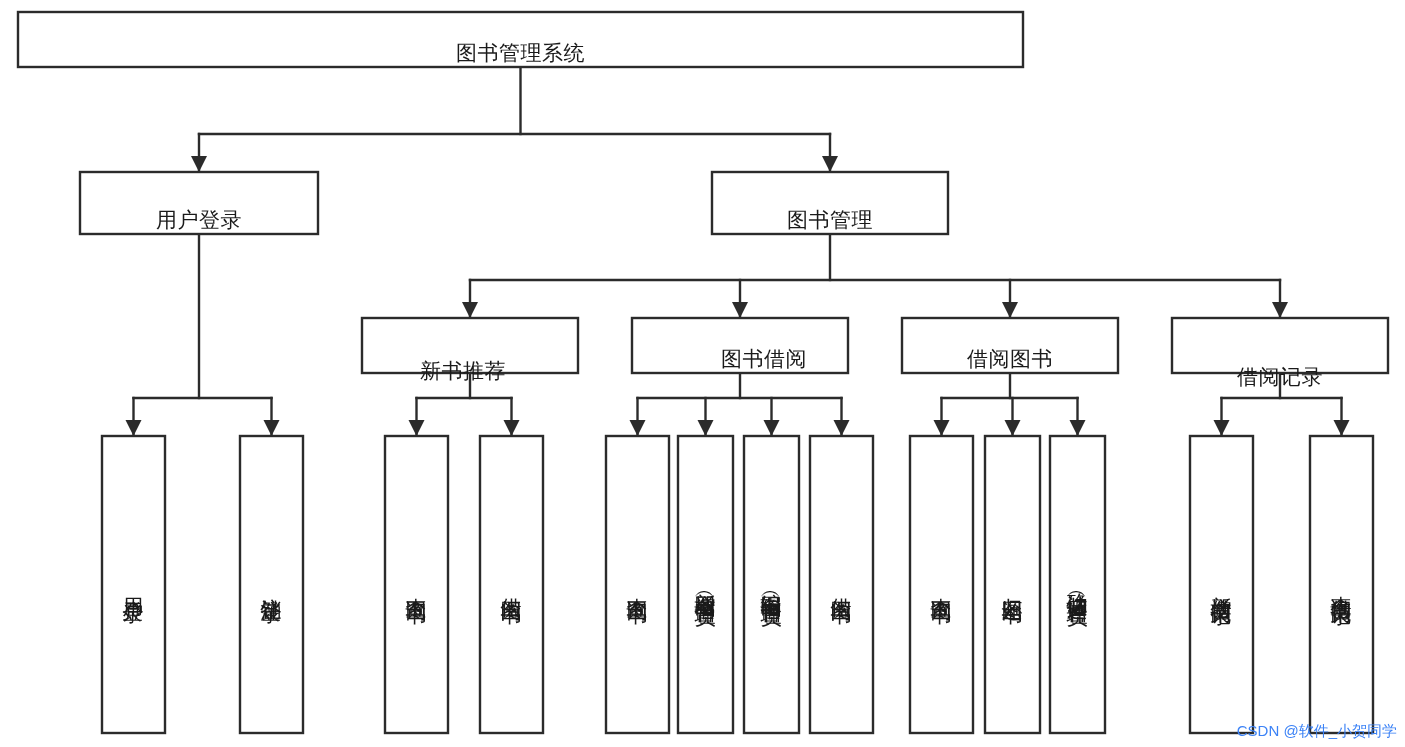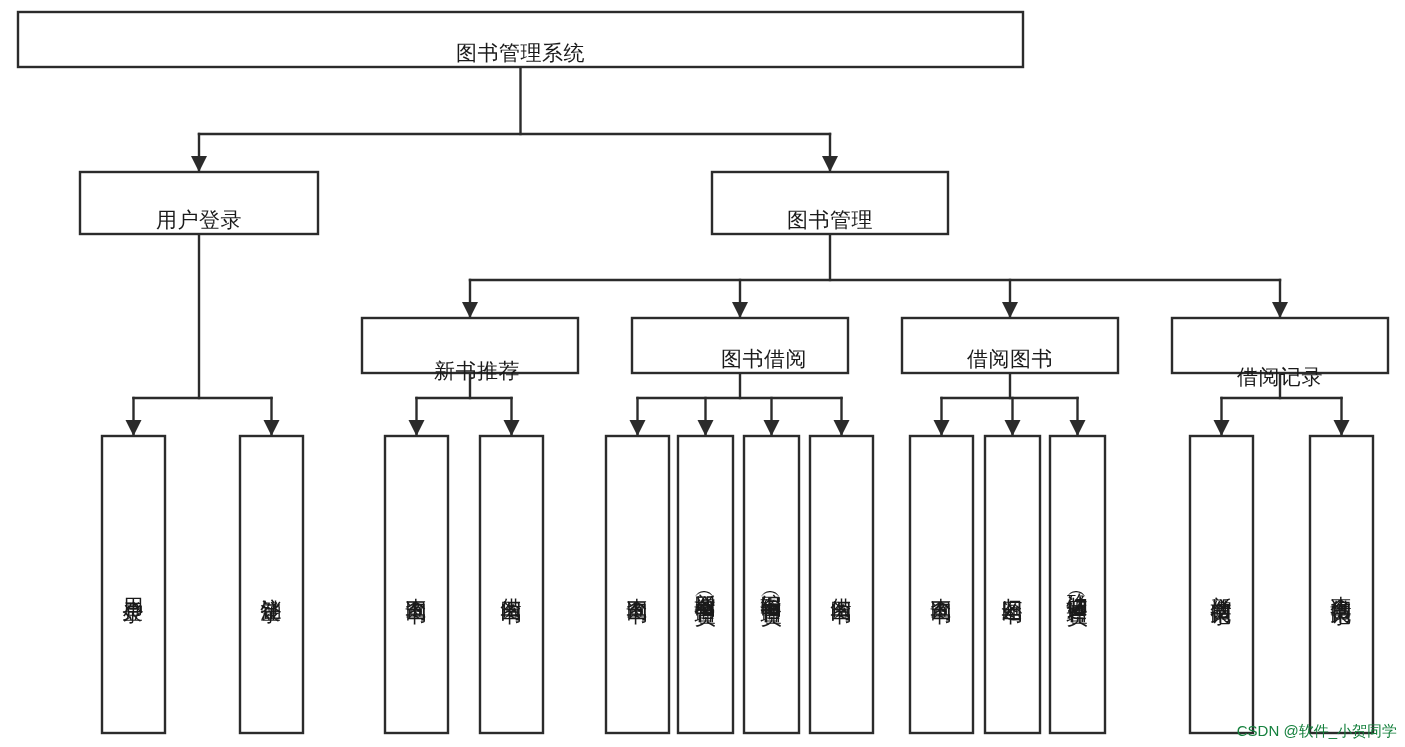--- a/index.html
+++ b/index.html
@@ -71,21 +71,21 @@
     color: #1a1a1a;
     white-space: nowrap;
     letter-spacing: 0.5px;
   }
   .watermark {
     position: absolute;
     right: 8px;
     bottom: 6px;
     font-family: "Liberation Sans", "DejaVu Sans", sans-serif;
     font-size: 15px;
-    color: #15803d;
+    color: #3b82f6;
     white-space: nowrap;
     user-select: none;
   }
 </style>
 </head>
 <body>
 
 <div id="diagram-root">
 
   <svg class="canvas" id="svg-canvas" viewBox="0 0 1405 747">
@@ -170,21 +170,21 @@
   <div id="labels-layer">
       <div class="hlabel-wrap" style="left: 18px; top: 12px; width: 1005px; height: 55px;">
         <span class="hlabel-text">图书管理系统</span>
       </div>
       <div class="hlabel-wrap" style="left: 80px; top: 172px; width: 238px; height: 62px;">
         <span class="hlabel-text">用户登录</span>
       </div>
       <div class="hlabel-wrap" style="left: 712px; top: 172px; width: 236px; height: 62px;">
         <span class="hlabel-text">图书管理</span>
       </div>
-      <div class="hlabel-wrap" style="left: 369px; top: 318px; width: 216px; height: 67px;">
+      <div class="hlabel-wrap" style="left: 355px; top: 318px; width: 216px; height: 67px;">
         <span class="hlabel-text">新书推荐</span>
       </div>
       <div class="hlabel-wrap" style="left: 632px; top: 318px; width: 216px; height: 55px; margin-left: 24px;">
         <span class="hlabel-text">图书借阅</span>
       </div>
       <div class="hlabel-wrap" style="left: 902px; top: 318px; width: 216px; height: 55px;">
         <span class="hlabel-text">借阅图书</span>
       </div>
       <div class="hlabel-wrap" style="left: 1172px; top: 318px; width: 216px; height: 73px;">
         <span class="hlabel-text">借阅记录</span>

